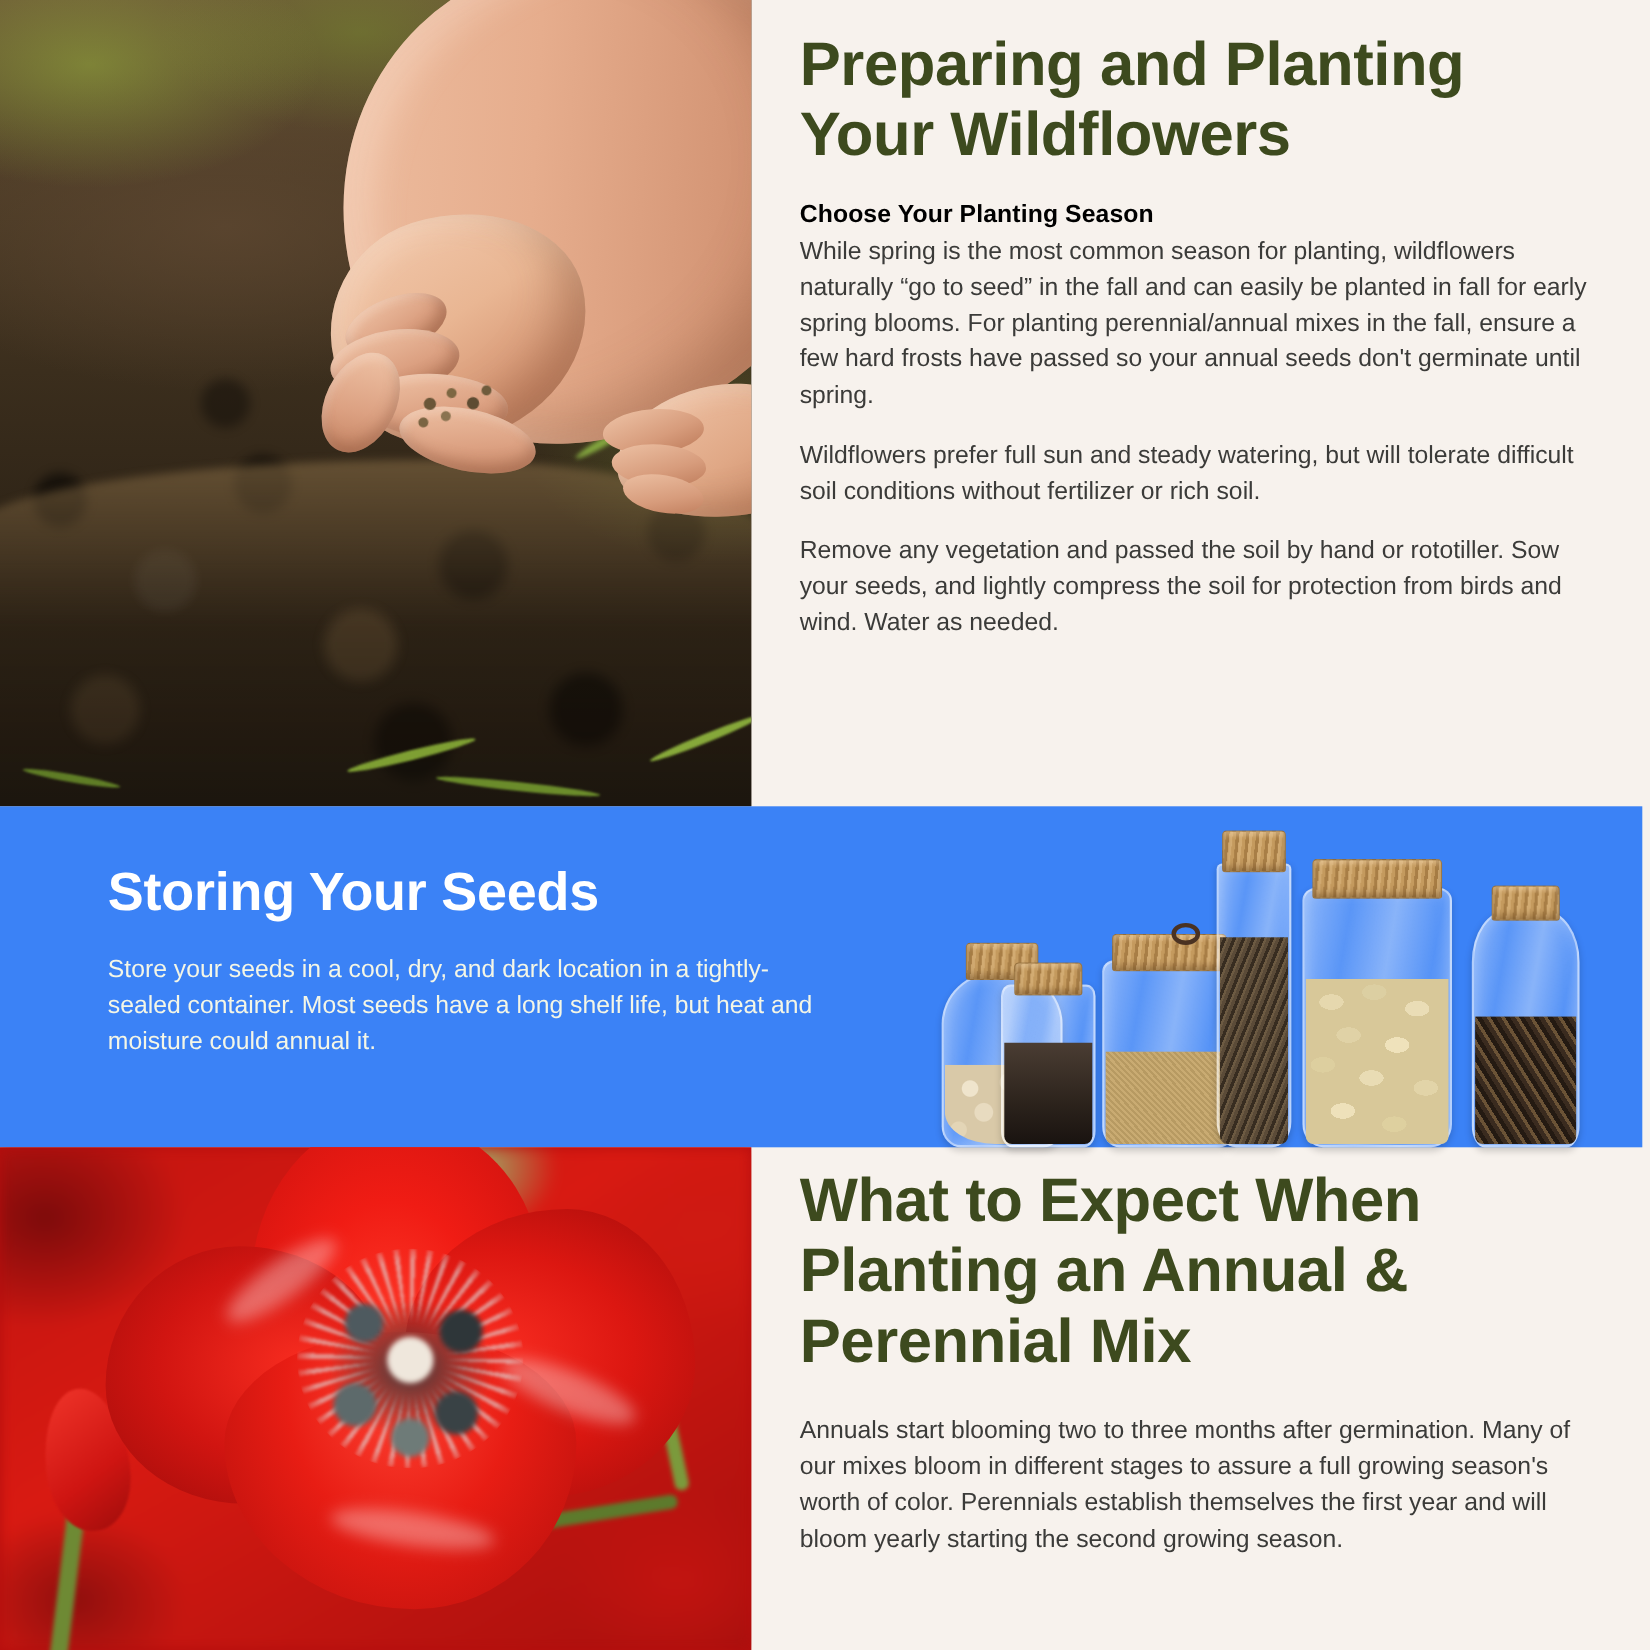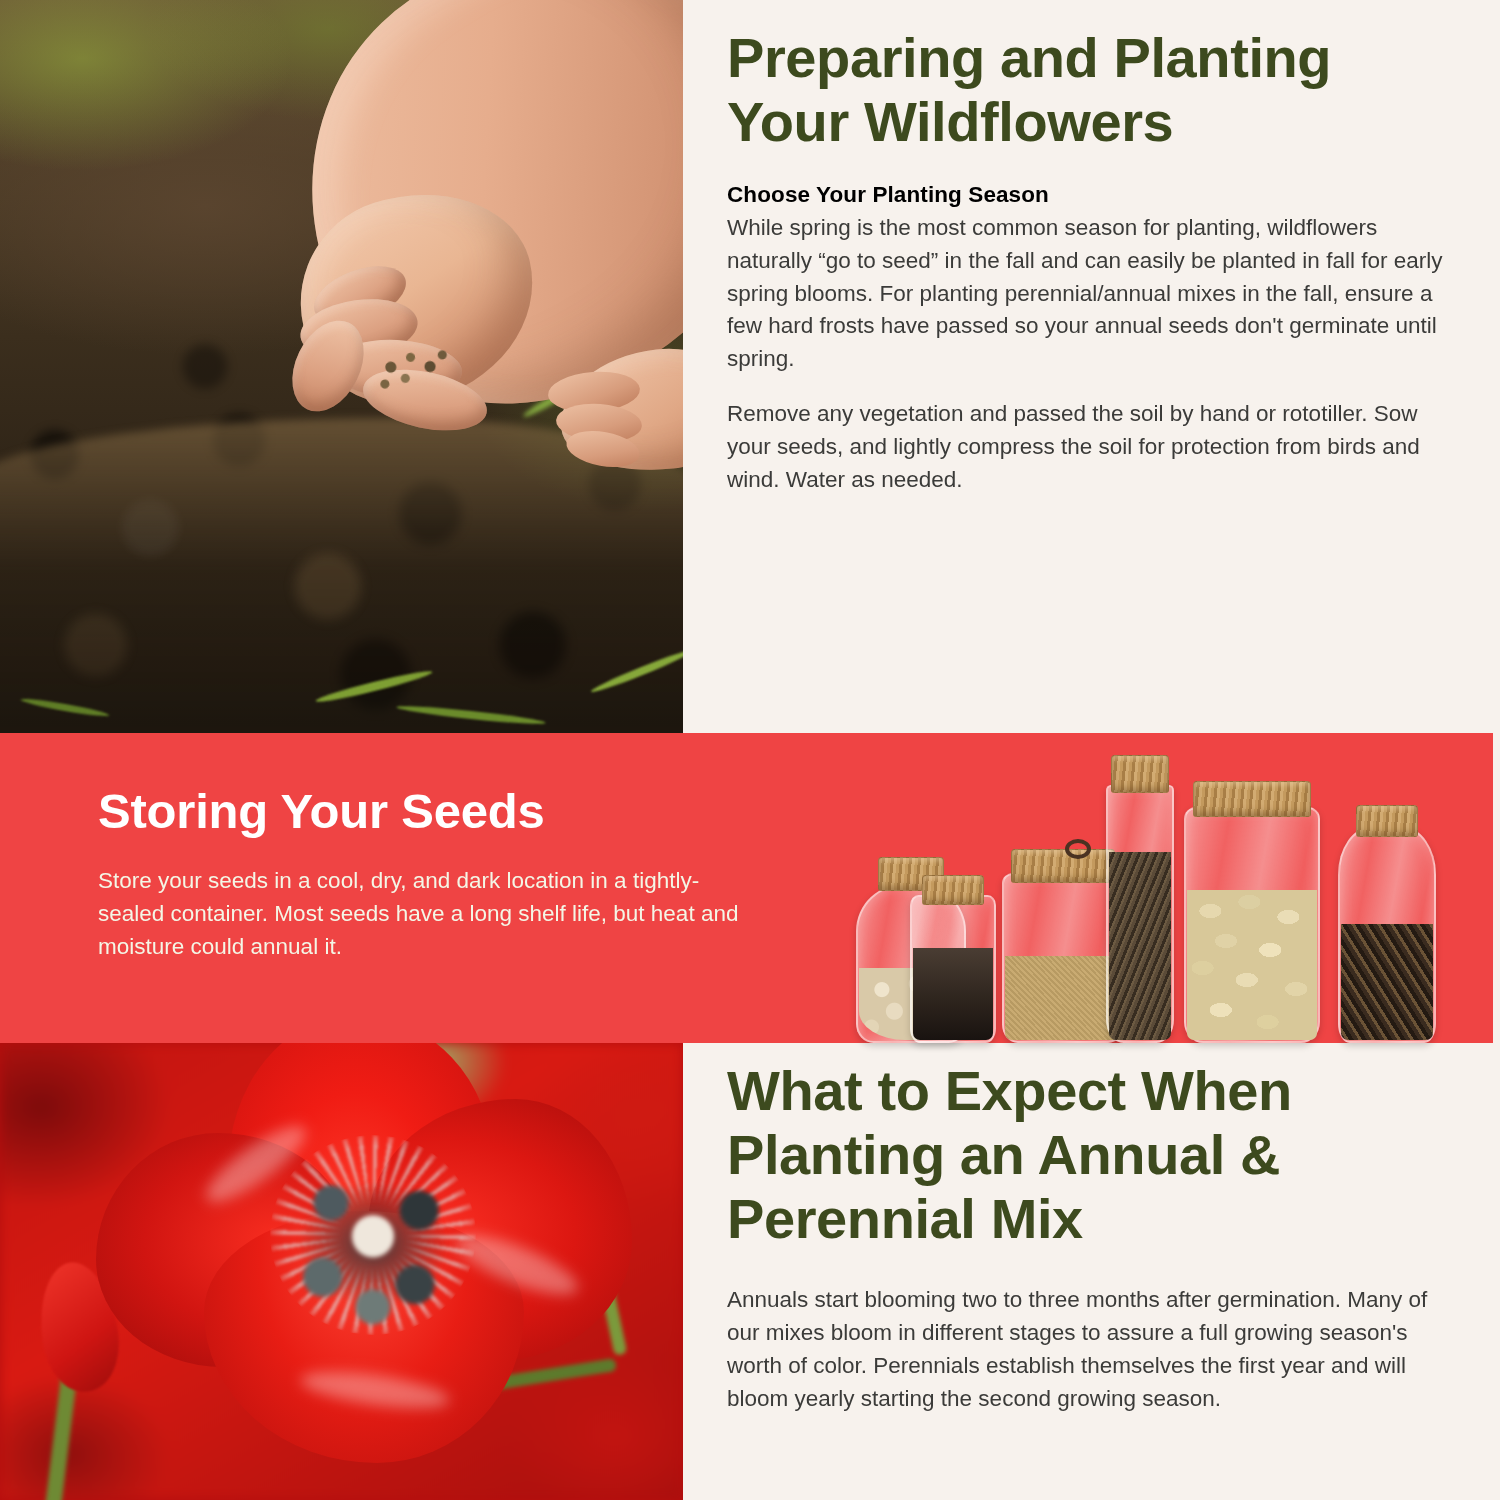--- a/index.html
+++ b/index.html
@@ -109,21 +109,21 @@
   .txt1{position:absolute;left:727px;top:0;width:735px;height:733px;padding-top:26px;}
   .h1{
     color:#3D4A1E;font-size:56px;line-height:1.14;font-weight:700;letter-spacing:-.4px;
     margin-bottom:26px;
   }
   .sub{color:#000000;font-size:22.5px;font-weight:700;line-height:1.3;margin-bottom:3px;letter-spacing:.1px;}
   .body{color:#3B3B39;font-size:22.5px;line-height:1.46;font-weight:400;margin-bottom:22px;}
   .body.tight{margin-bottom:20px;}
 
   
-  .sec2{position:absolute;left:0;top:733px;width:1493px;height:310px;background:#ef4444;}
+  .sec2{position:absolute;left:0;top:733px;width:1493px;height:310px;background:#3b82f6;}
   .txt2{position:absolute;left:98px;top:52px;width:660px;}
   .h2g{color:#FFFFFF;font-size:49px;font-weight:700;line-height:1.1;margin-bottom:26px;letter-spacing:-.2px;}
   .body2{color:#F4F6E6;font-size:22.5px;line-height:1.46;}
 
   .jars{position:absolute;left:838px;top:12px;width:620px;height:298px;}
   .jar{position:absolute;bottom:0;}
   .glass{
     position:absolute;left:0;bottom:0;width:100%;height:100%;
     background:linear-gradient(100deg,rgba(255,255,255,.42) 0%,rgba(255,255,255,.16) 26%,rgba(255,255,255,.40) 50%,rgba(255,255,255,.14) 74%,rgba(255,255,255,.38) 100%);
     border:2px solid rgba(255,255,255,.52);
@@ -293,20 +293,21 @@
       <div class="grass-blade g3"></div>
       <div class="grass-blade g4"></div>
     </div>
 
     <div class="txt1">
       <h1 class="h1">Preparing and Planting Your Wildflowers</h1>
 
       <div class="sub">Choose Your Planting Season</div>
       <p class="body">While spring is the most common season for planting, wildflowers naturally “go to seed” in the fall and can easily be planted in fall for early spring blooms. For planting perennial/annual mixes in the fall, ensure a few hard frosts have passed so your annual seeds don't germinate until spring.</p>
 
+      <p class="body tight">Wildflowers prefer full sun and steady watering, but will tolerate difficult soil conditions without fertilizer or rich soil.</p>
 
       <p class="body">Remove any vegetation and passed the soil by hand or rototiller. Sow your seeds, and lightly compress the soil for protection from birds and wind. Water as needed.</p>
     </div>
   </div>
 
   <div class="sec2">
     <div class="txt2">
       <h2 class="h2g">Storing Your Seeds</h2>
       <p class="body2">Store your seeds in a cool, dry, and dark location in a tightly-sealed container. Most seeds have a long shelf life, but heat and moisture could annual it.</p>
     </div>

